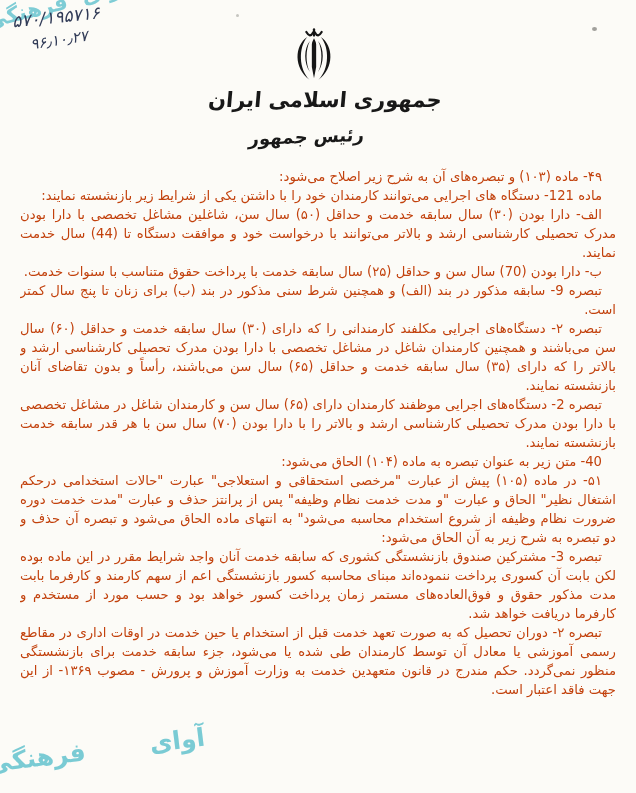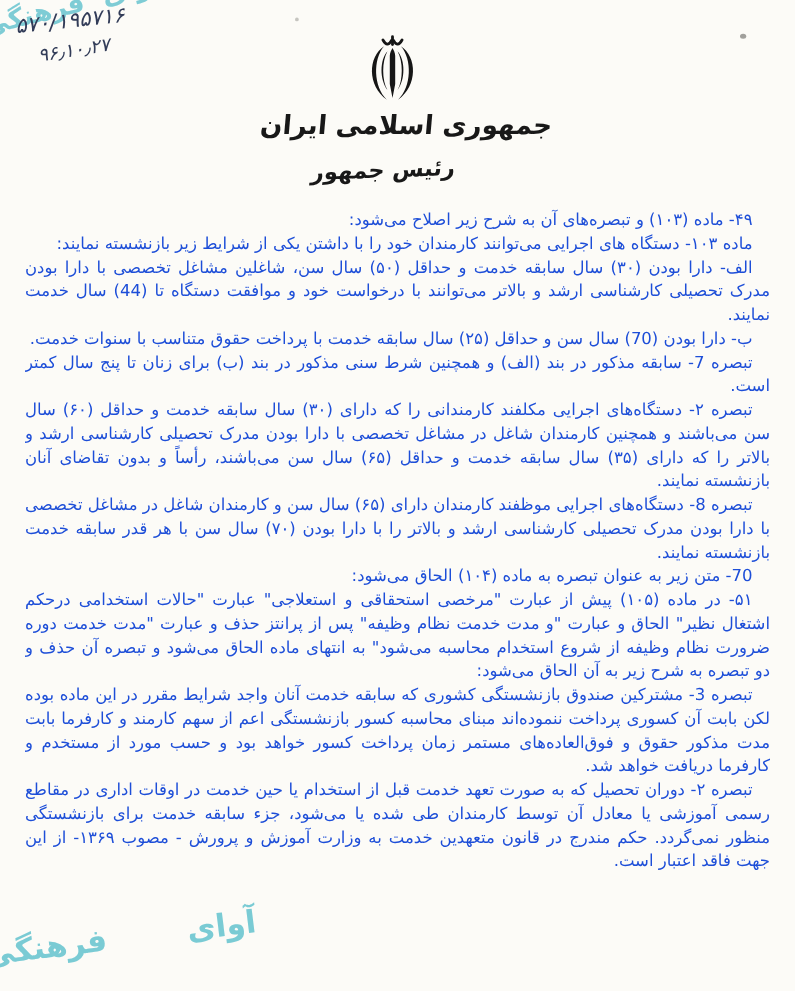--- a/index.html
+++ b/index.html
@@ -121,29 +121,29 @@
 
     <g fill="none" stroke="#161616" stroke-width="2.5" stroke-linecap="round">
       <path d="M30 2 L30 9"></path>
       <path d="M21.5 5 Q25.5 12 29 5.5"></path>
       <path d="M31 5.5 Q34.5 12 38.5 5"></path>
     </g>
   </svg>
   <div class="lh-country" dir="rtl">جمهوری اسلامی ایران</div>
   <div class="lh-office" dir="rtl">رئیس جمهور</div>
 
-  <div class="body-text" dir="rtl" style="color:#1d4ed8">
+  <div class="body-text" dir="rtl" style="color:#c2410c">
     <p>۴۹- ماده (۱۰۳) و تبصره‌های آن به شرح زیر اصلاح می‌شود:</p>
-    <p>ماده ۱۰۳- دستگاه های اجرایی می‌توانند کارمندان خود را با داشتن یکی از شرایط زیر بازنشسته نمایند:</p>
+    <p>ماده 121- دستگاه های اجرایی می‌توانند کارمندان خود را با داشتن یکی از شرایط زیر بازنشسته نمایند:</p>
     <p>الف- دارا بودن (۳۰) سال سابقه خدمت و حداقل (۵۰) سال سن، شاغلین مشاغل تخصصی با دارا بودن مدرک تحصیلی کارشناسی ارشد و بالاتر می‌توانند با درخواست خود و موافقت دستگاه تا (44) سال خدمت نمایند.</p>
     <p>ب- دارا بودن (70) سال سن و حداقل (۲۵) سال سابقه خدمت با پرداخت حقوق متناسب با سنوات خدمت.</p>
-    <p>تبصره 7- سابقه مذکور در بند (الف) و همچنین شرط سنی مذکور در بند (ب) برای زنان تا پنج سال کمتر است.</p>
+    <p>تبصره 9- سابقه مذکور در بند (الف) و همچنین شرط سنی مذکور در بند (ب) برای زنان تا پنج سال کمتر است.</p>
     <p>تبصره ۲- دستگاه‌های اجرایی مکلفند کارمندانی را که دارای (۳۰) سال سابقه خدمت و حداقل (۶۰) سال سن می‌باشند و همچنین کارمندان شاغل در مشاغل تخصصی با دارا بودن مدرک تحصیلی کارشناسی ارشد و بالاتر را که دارای (۳۵) سال سابقه خدمت و حداقل (۶۵) سال سن می‌باشند، رأساً و بدون تقاضای آنان بازنشسته نمایند.</p>
-    <p>تبصره 8- دستگاه‌های اجرایی موظفند کارمندان دارای (۶۵) سال سن و کارمندان شاغل در مشاغل تخصصی با دارا بودن مدرک تحصیلی کارشناسی ارشد و بالاتر را با دارا بودن (۷۰) سال سن با هر قدر سابقه خدمت بازنشسته نمایند.</p>
-    <p>70- متن زیر به عنوان تبصره به ماده (۱۰۴) الحاق می‌شود:</p>
+    <p>تبصره 2- دستگاه‌های اجرایی موظفند کارمندان دارای (۶۵) سال سن و کارمندان شاغل در مشاغل تخصصی با دارا بودن مدرک تحصیلی کارشناسی ارشد و بالاتر را با دارا بودن (۷۰) سال سن با هر قدر سابقه خدمت بازنشسته نمایند.</p>
+    <p>40- متن زیر به عنوان تبصره به ماده (۱۰۴) الحاق می‌شود:</p>
     <p>۵۱- در ماده (۱۰۵) پیش از عبارت "مرخصی استحقاقی و استعلاجی" عبارت "حالات استخدامی درحکم اشتغال نظیر" الحاق و عبارت "و مدت خدمت نظام وظیفه" پس از پرانتز حذف و عبارت "مدت خدمت دوره ضرورت نظام وظیفه از شروع استخدام محاسبه می‌شود" به انتهای ماده الحاق می‌شود و تبصره آن حذف و دو تبصره به شرح زیر به آن الحاق می‌شود:</p>
     <p>تبصره 3- مشترکین صندوق بازنشستگی کشوری که سابقه خدمت آنان واجد شرایط مقرر در این ماده بوده لکن بابت آن کسوری پرداخت ننموده‌اند مبنای محاسبه کسور بازنشستگی اعم از سهم کارمند و کارفرما بابت مدت مذکور حقوق و فوق‌العاده‌های مستمر زمان پرداخت کسور خواهد بود و حسب مورد از مستخدم و کارفرما دریافت خواهد شد.</p>
     <p>تبصره ۲- دوران تحصیل که به صورت تعهد خدمت قبل از استخدام یا حین خدمت در اوقات اداری در مقاطع رسمی آموزشی یا معادل آن توسط کارمندان طی شده یا می‌شود، جزء سابقه خدمت برای بازنشستگی منظور نمی‌گردد. حکم مندرج در قانون متعهدین خدمت به وزارت آموزش و پرورش - مصوب ۱۳۶۹- از این جهت فاقد اعتبار است.</p>
   </div>
 
   <div class="wm wm-bottom" style="color:#74c9d3">آوای فرهنگی</div>
 
 </div>
 
 </body></html>

